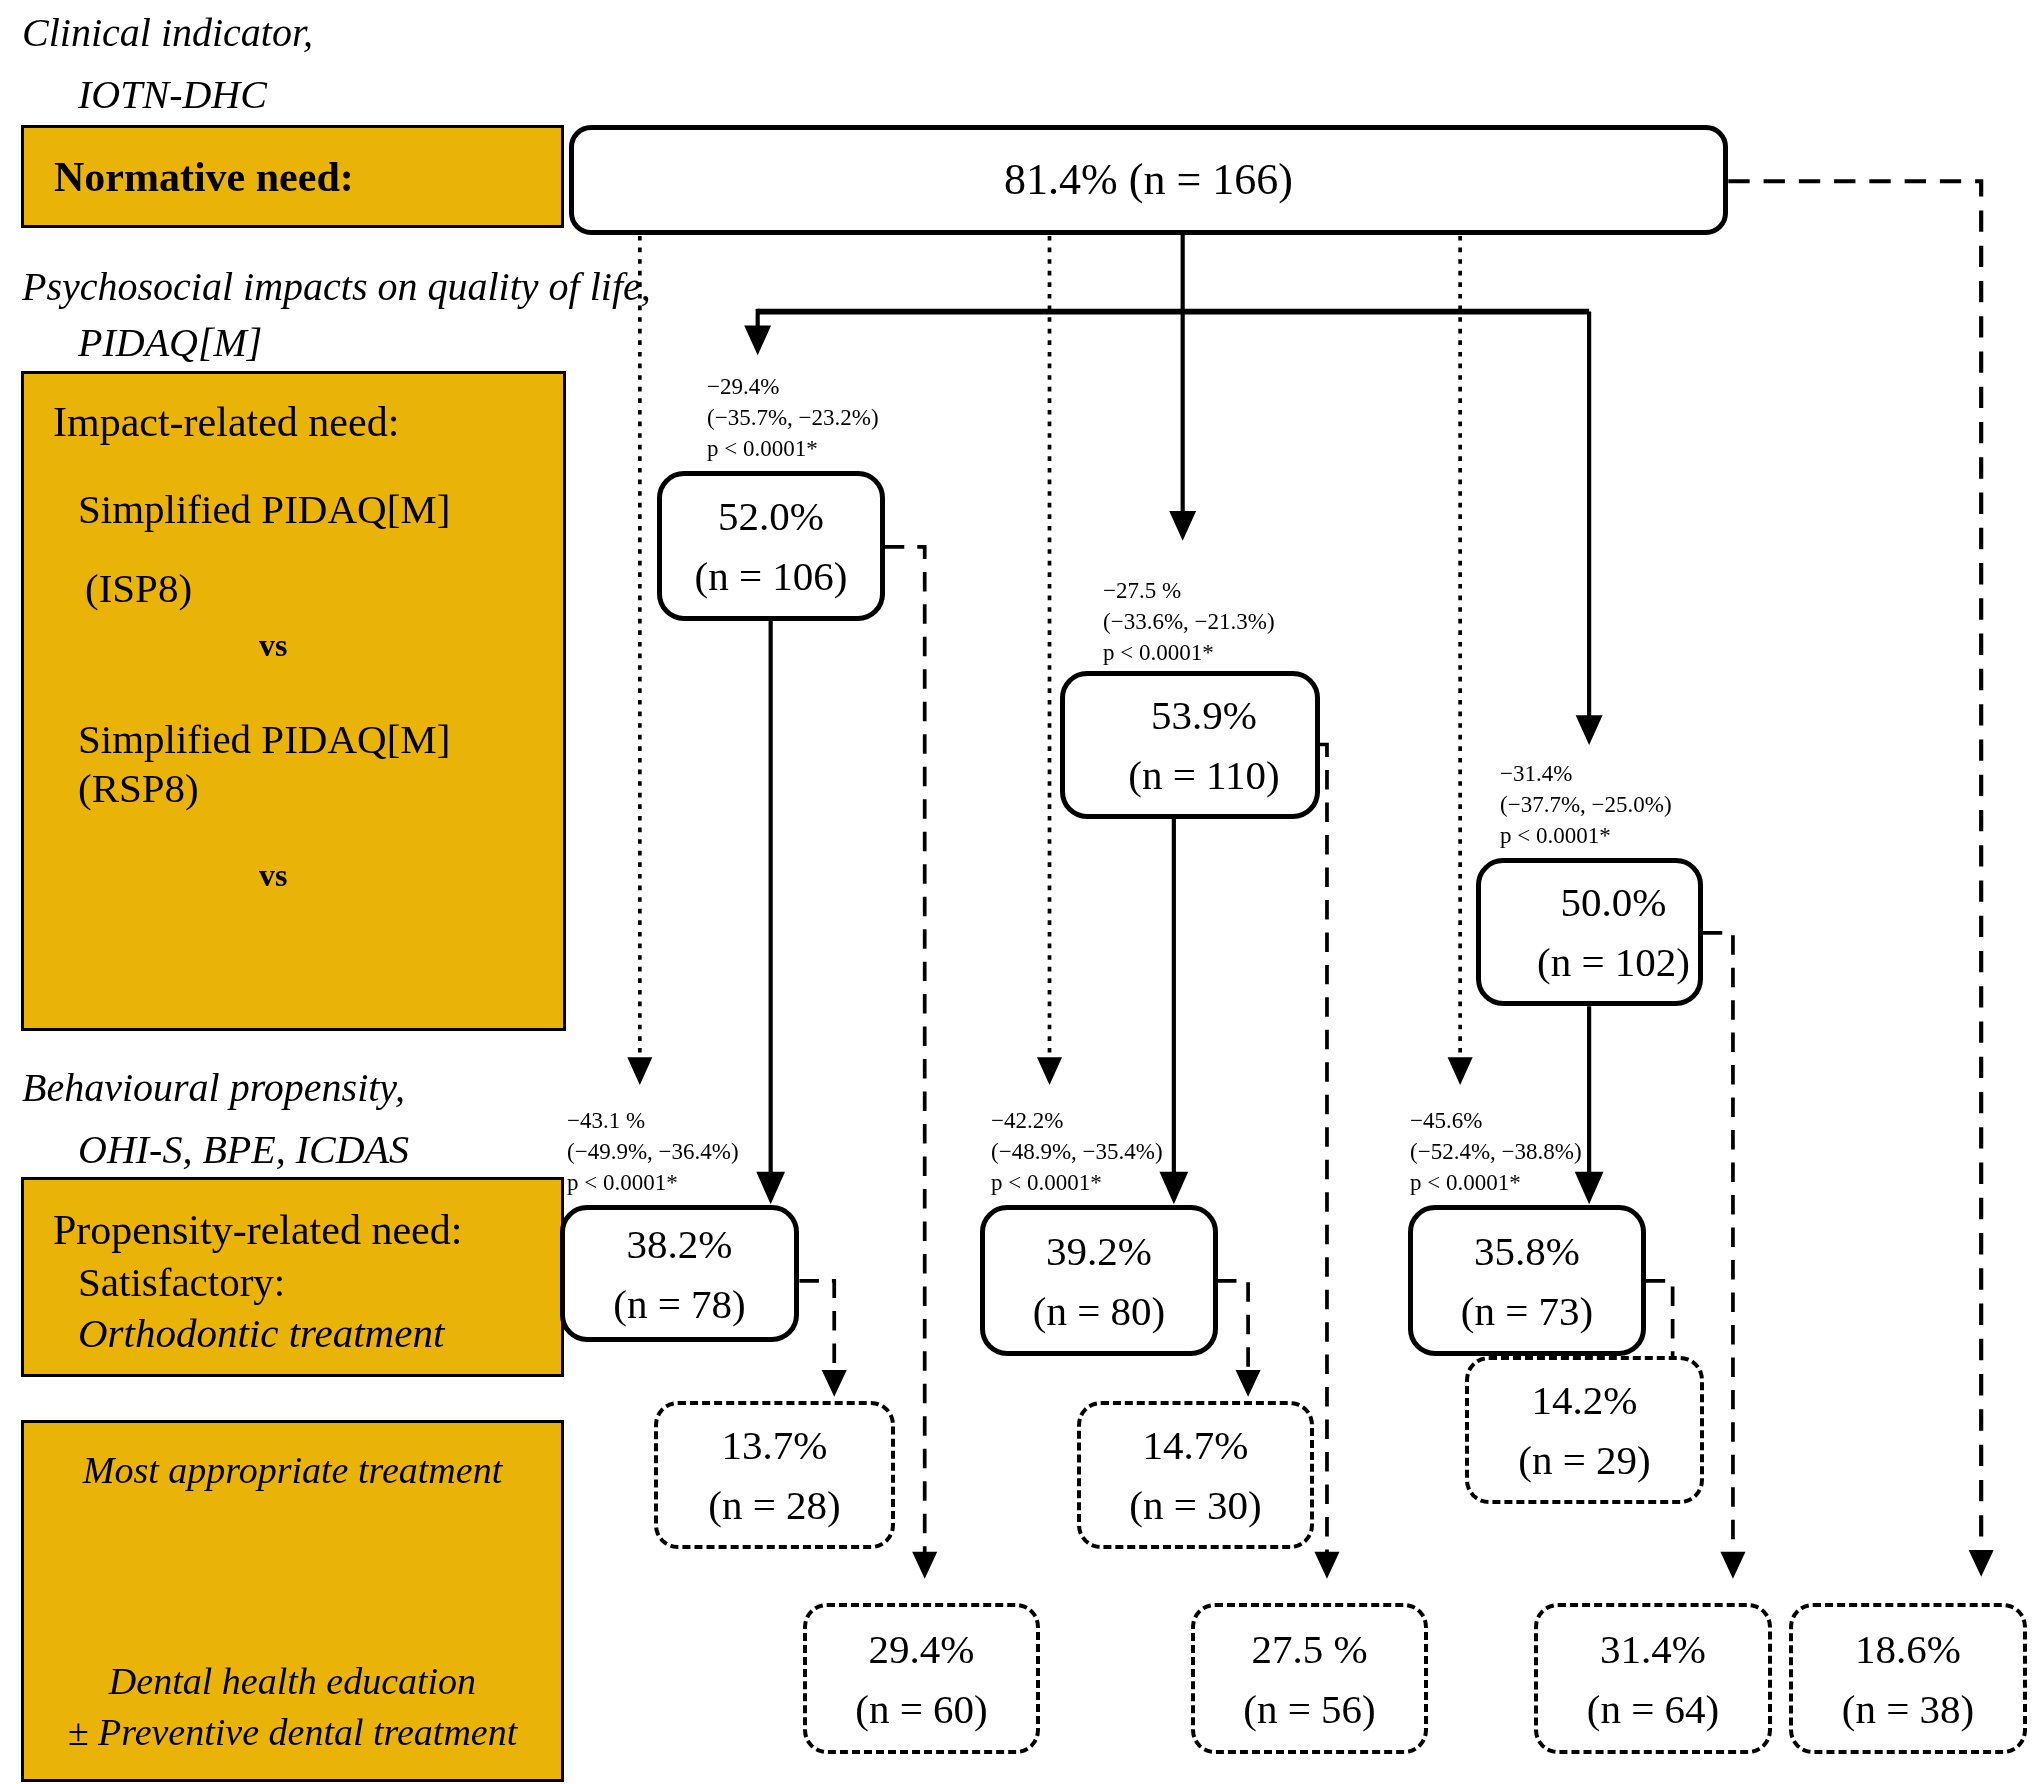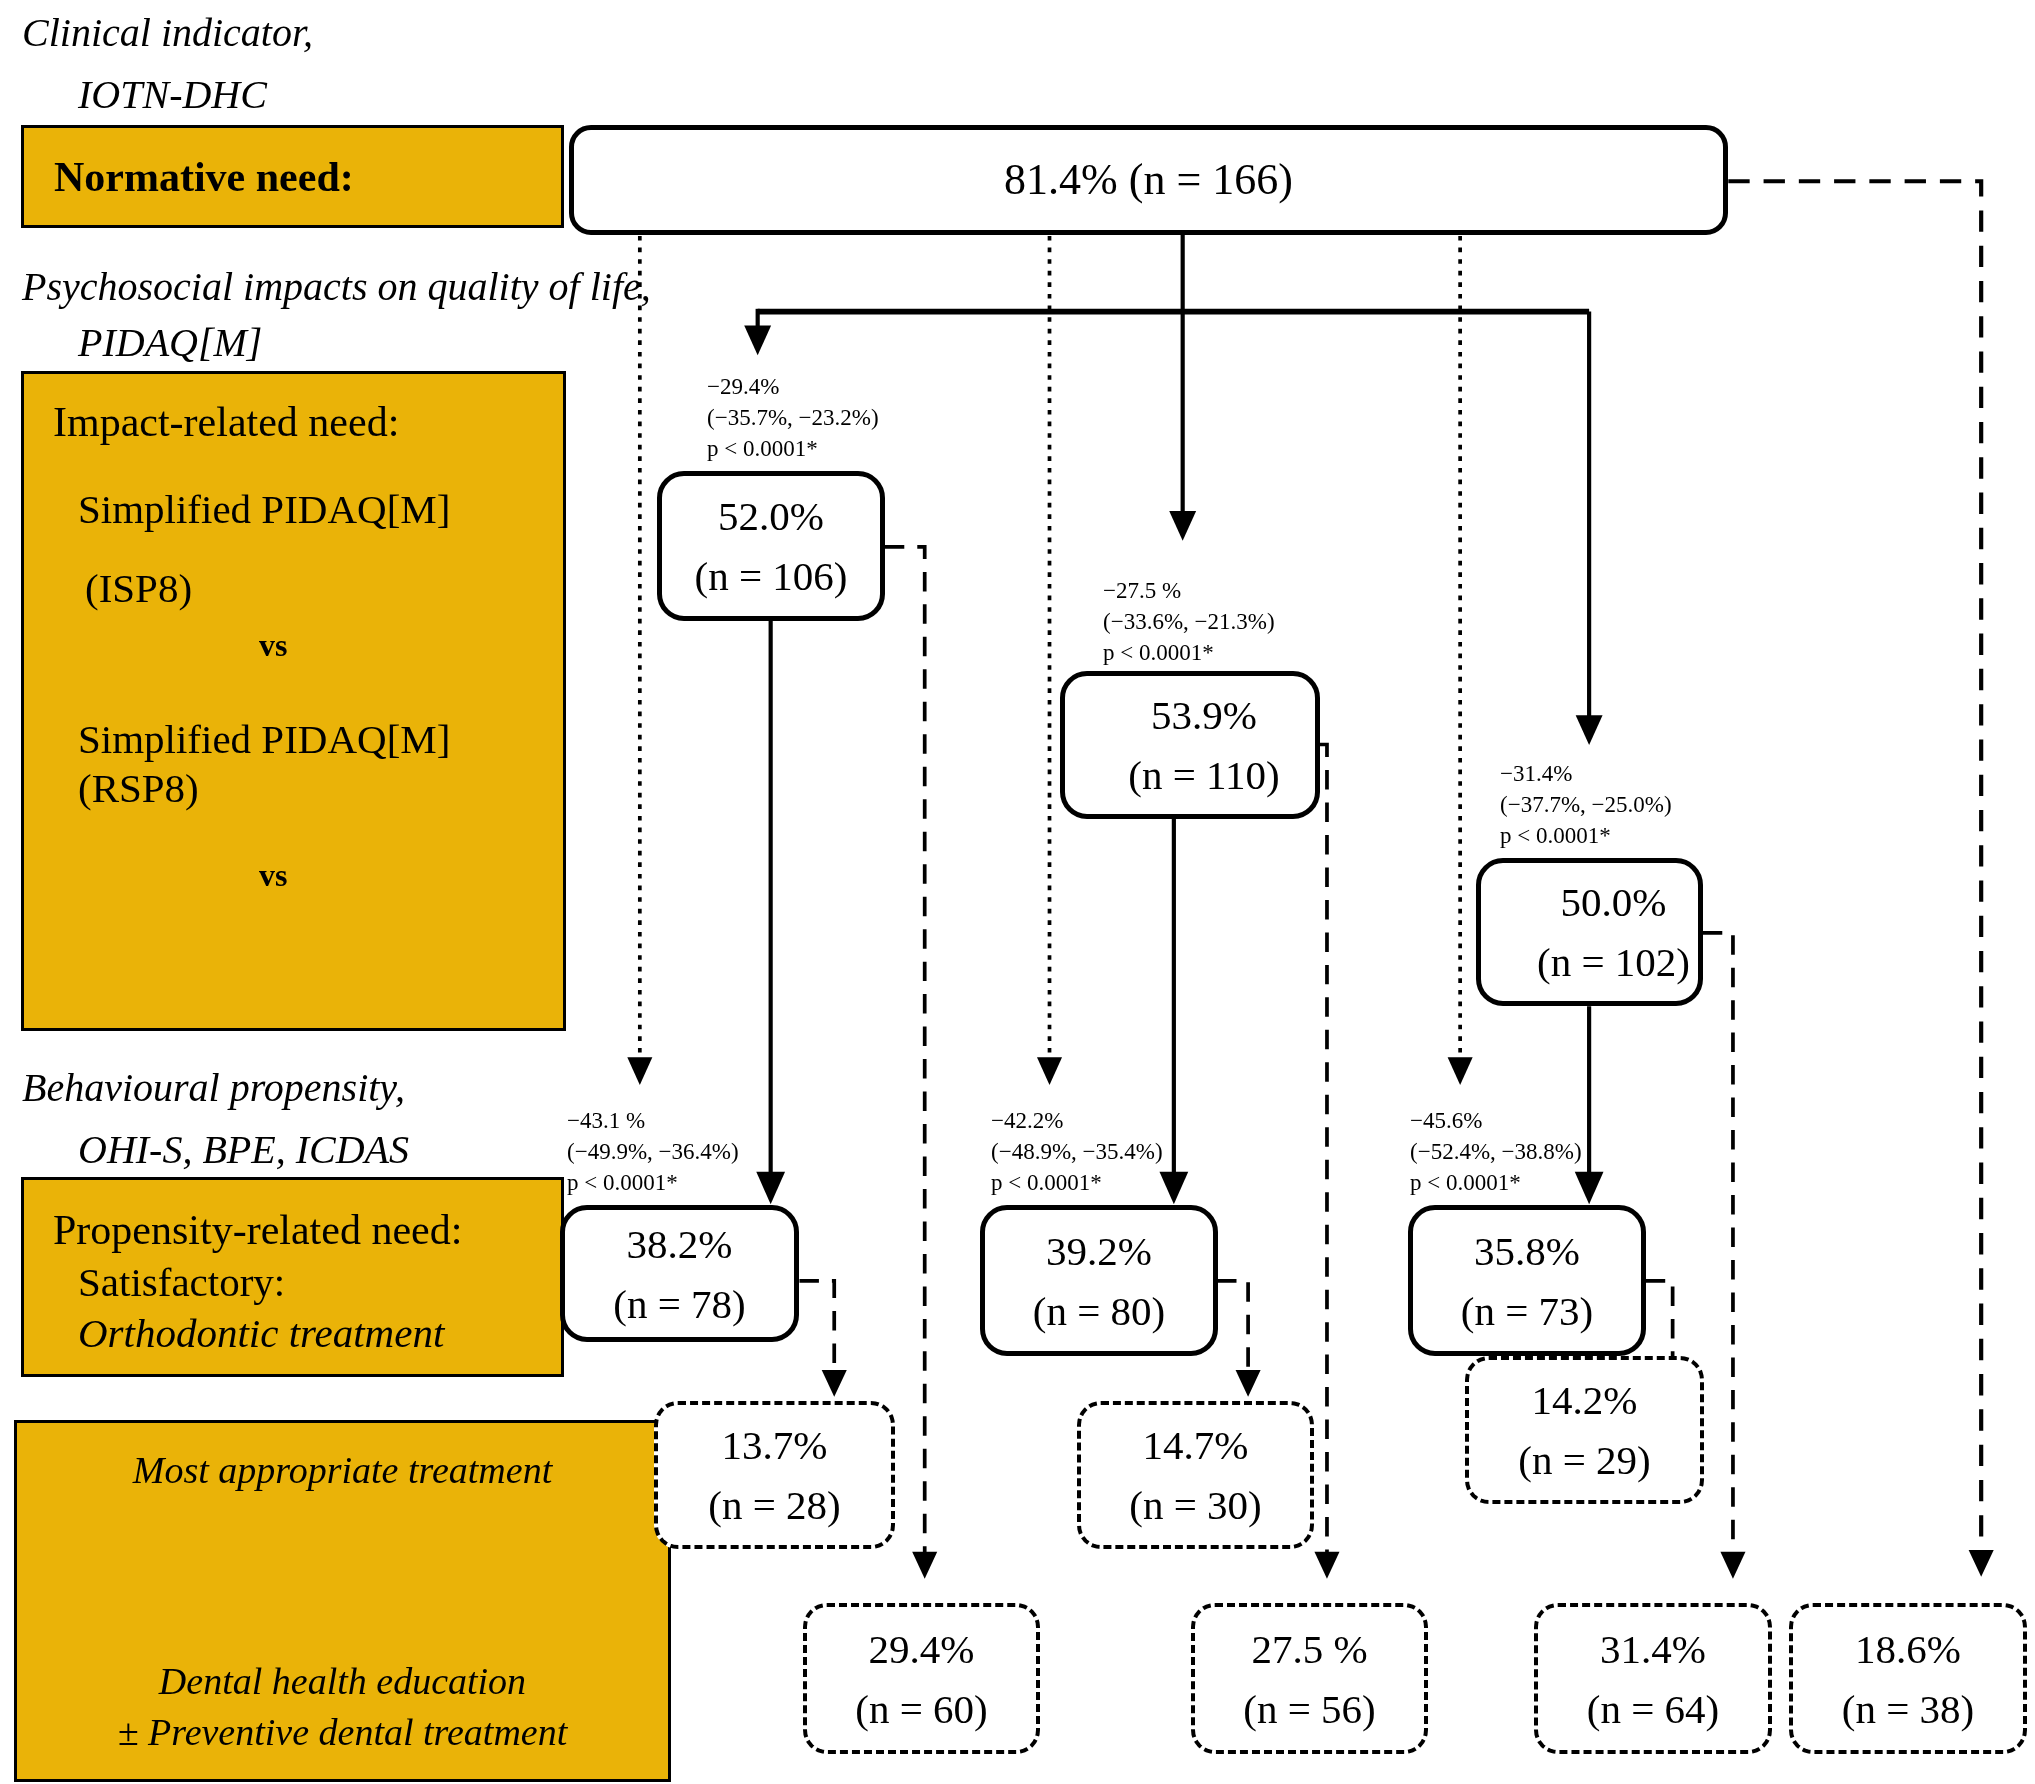--- a/index.html
+++ b/index.html
@@ -110,21 +110,21 @@
     <div class="pline" style="left:54px;top:392px;">(RSP8)</div>
     <div class="vs" style="left:235px;top:484px;">vs</div>
   </div>
 
   <div class="panel" style="left:21px;top:1177px;width:543px;height:200px;">
     <div class="ptitle" style="left:29px;top:26.5px;">Propensity-related need:</div>
     <div class="pline" style="left:54px;top:80px;">Satisfactory:</div>
     <div class="pline it" style="left:54px;top:131px;">Orthodontic treatment</div>
   </div>
 
-  <div class="panel" style="left:14px;top:1420px;width:657px;height:362px;">
+  <div class="panel" style="left:21px;top:1420px;width:543px;height:362px;">
     <div class="cline" style="top:27px;">Most appropriate treatment</div>
     <div class="cline" style="top:238px;">Dental health education</div>
     <div class="cline" style="top:289px;">± Preventive dental treatment</div>
   </div>
 
   <div class="node root" style="left:569px;top:125px;width:1159px;height:110px;">
     <div class="lab">81.4% (n = 166)</div>
   </div>
 
   <div class="node" style="left:657px;top:471px;width:228px;height:150px;">

